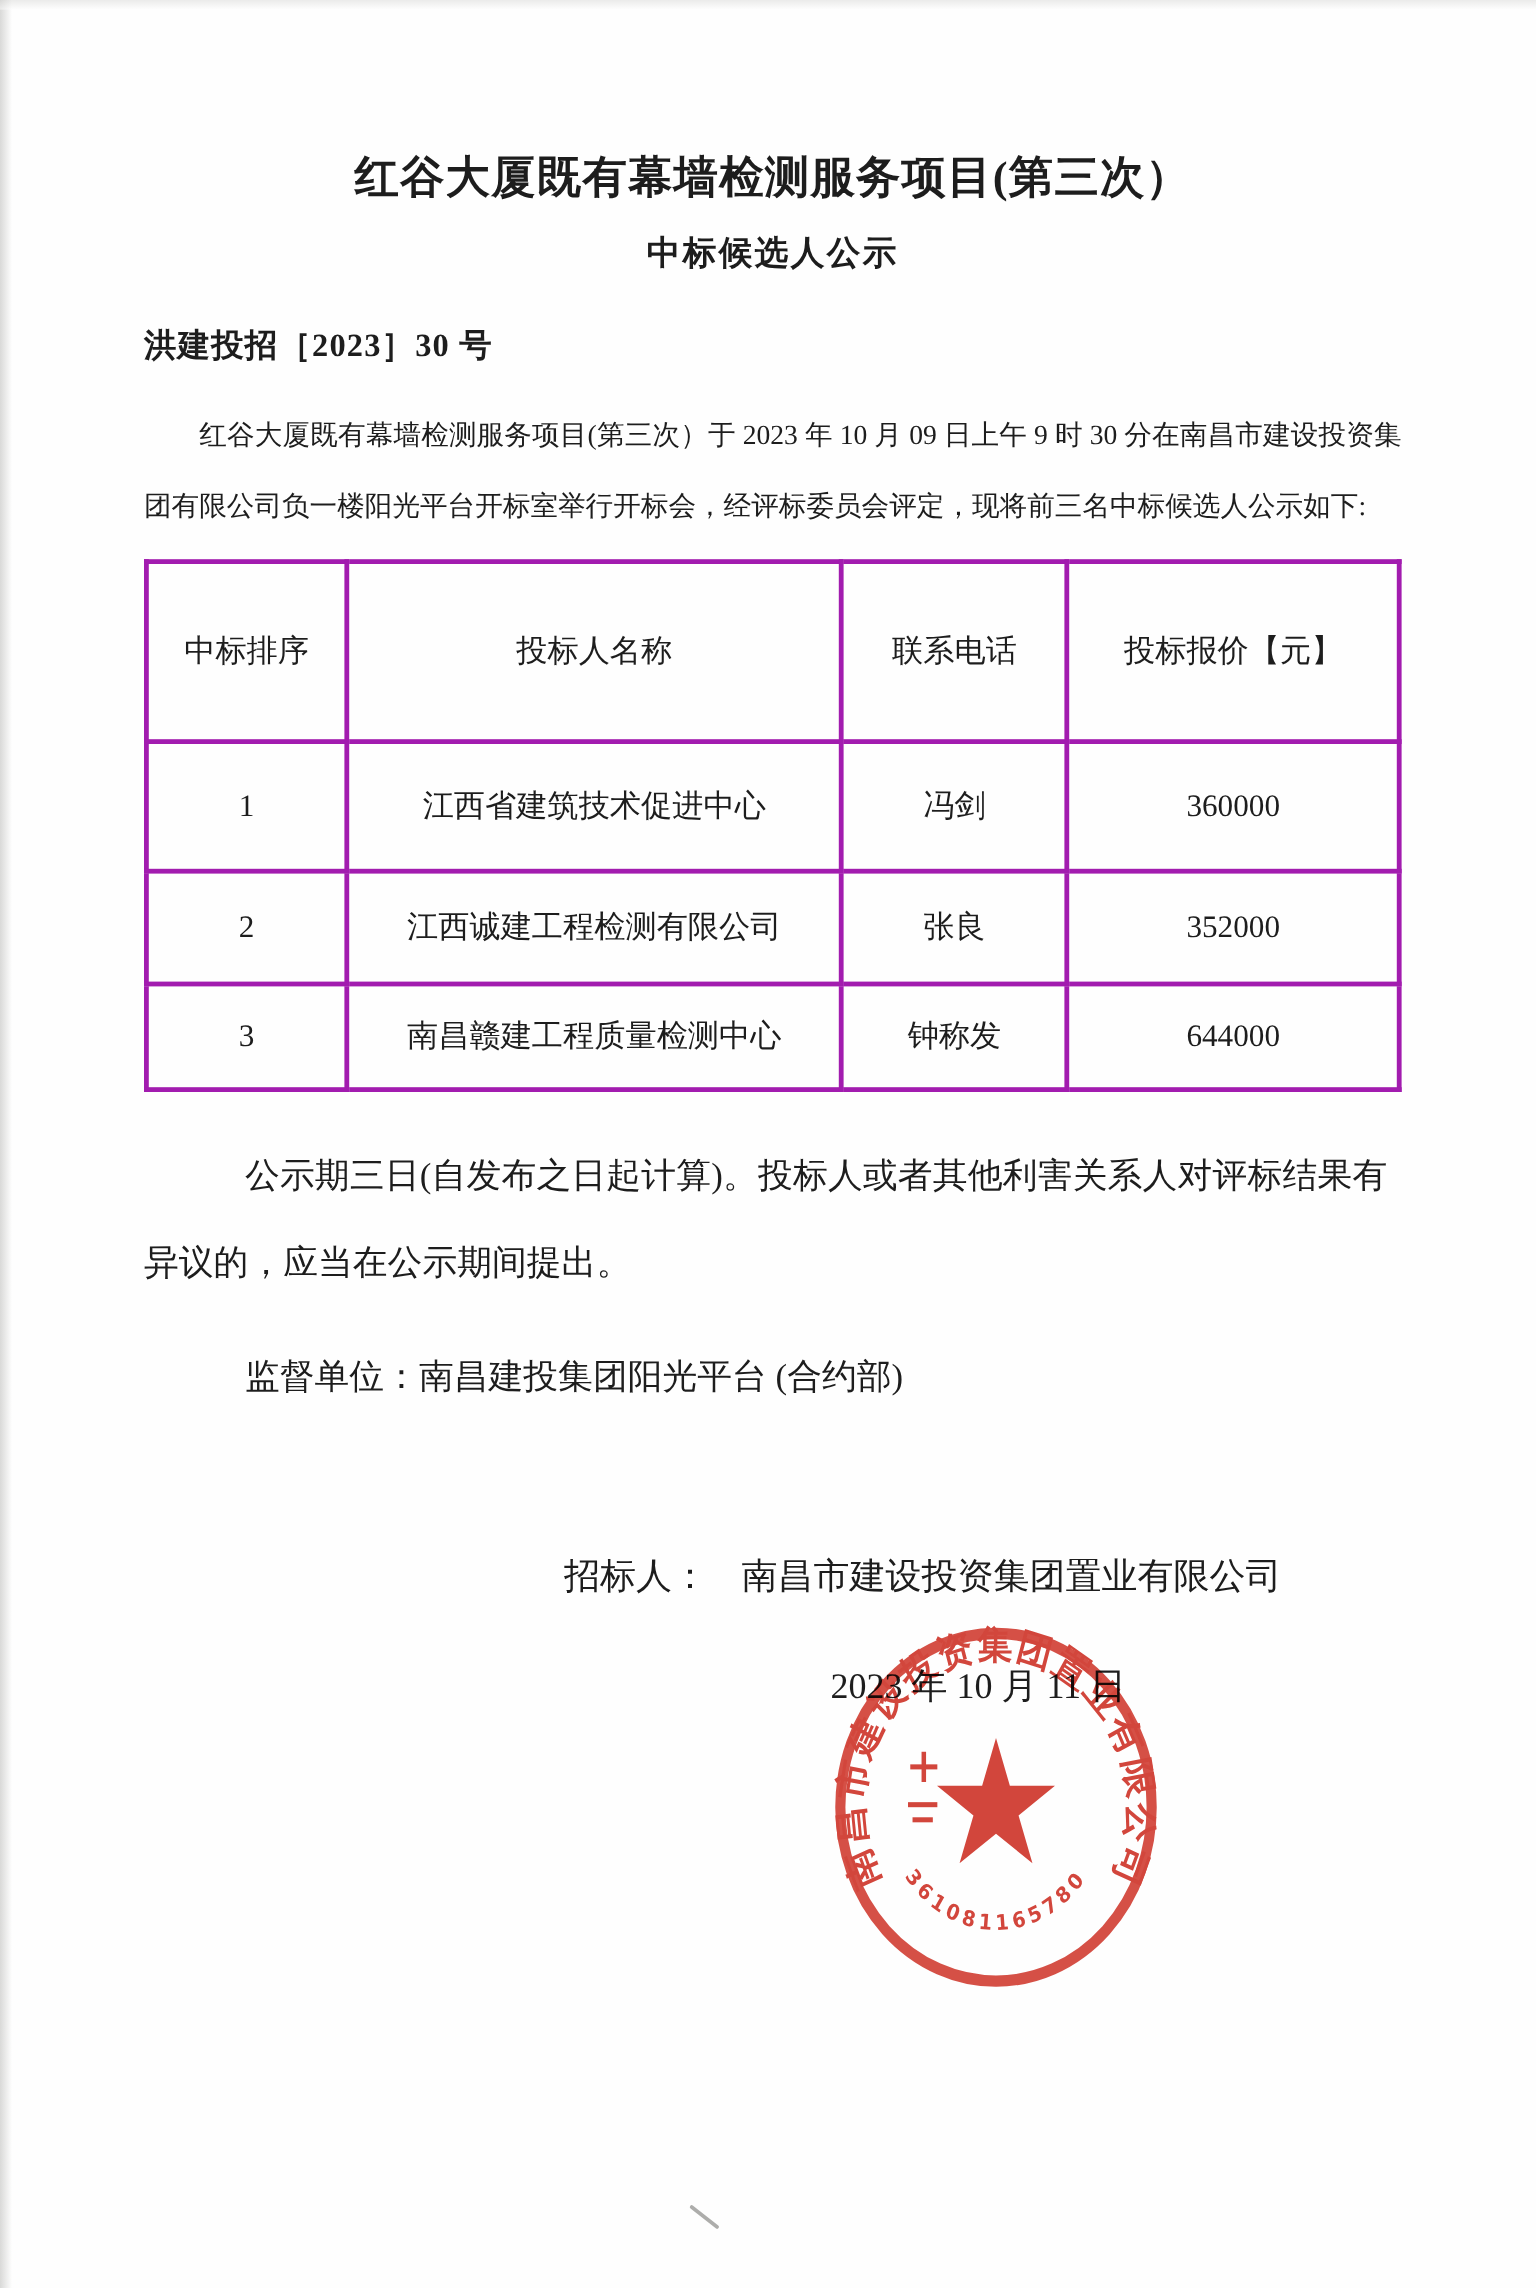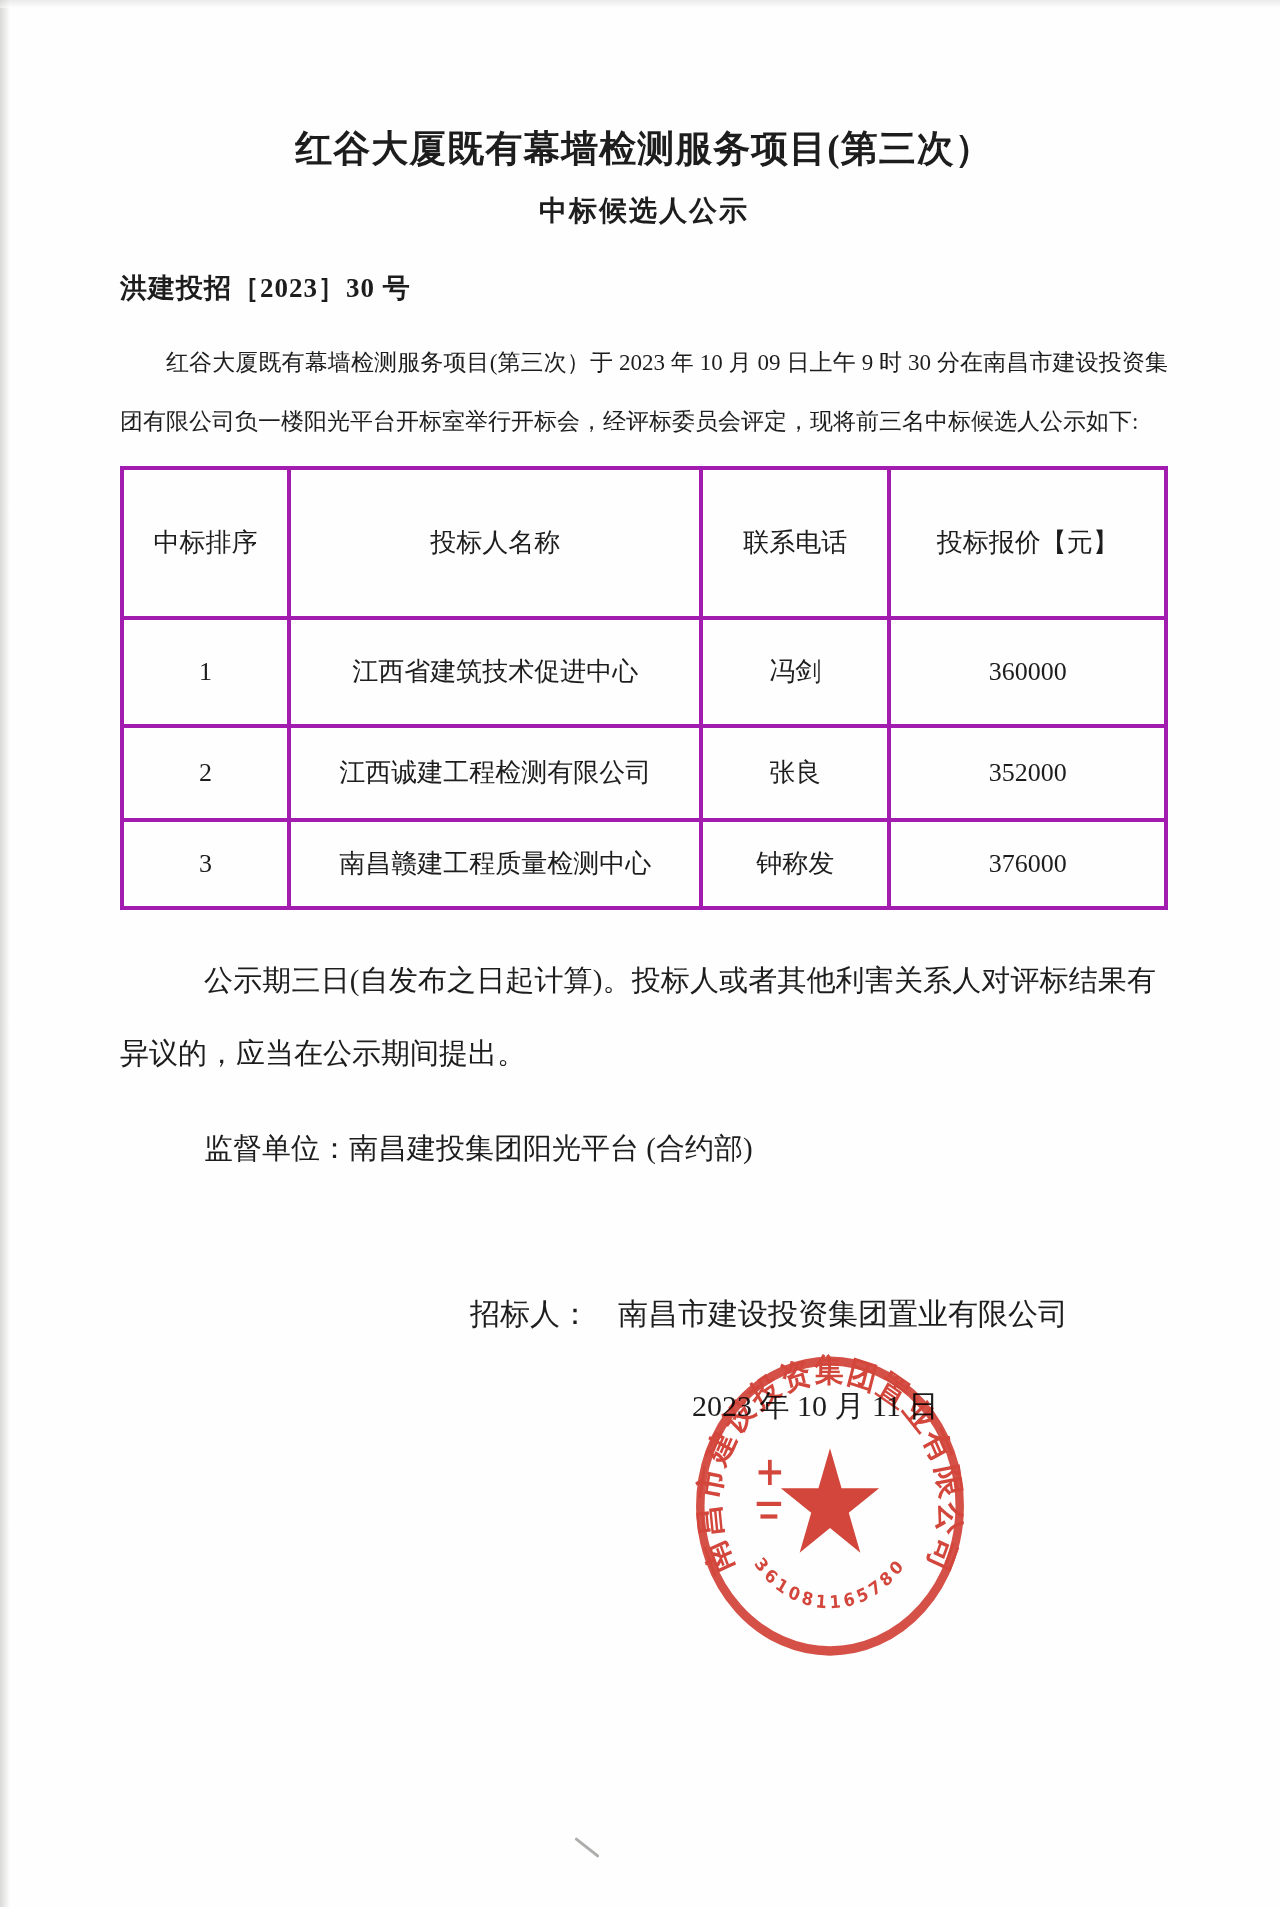--- a/index.html
+++ b/index.html
@@ -116,21 +116,21 @@
         <tr>
           <td>2</td>
           <td>江西诚建工程检测有限公司</td>
           <td>张良</td>
           <td>352000</td>
         </tr>
         <tr>
           <td>3</td>
           <td>南昌赣建工程质量检测中心</td>
           <td>钟称发</td>
-          <td>376000</td>
+          <td>644000</td>
         </tr>
       </tbody>
     </table>
 
     <p class="para2">公示期三日(自发布之日起计算)。投标人或者其他利害关系人对评标结果有异议的，应当在公示期间提出。</p>
 
     <p class="info-line">监督单位：南昌建投集团阳光平台 (合约部)</p>
 
     <p class="tenderer-line"><span>招标人：</span><span class="gap"></span><span>南昌市建设投资集团置业有限公司</span></p>
 

